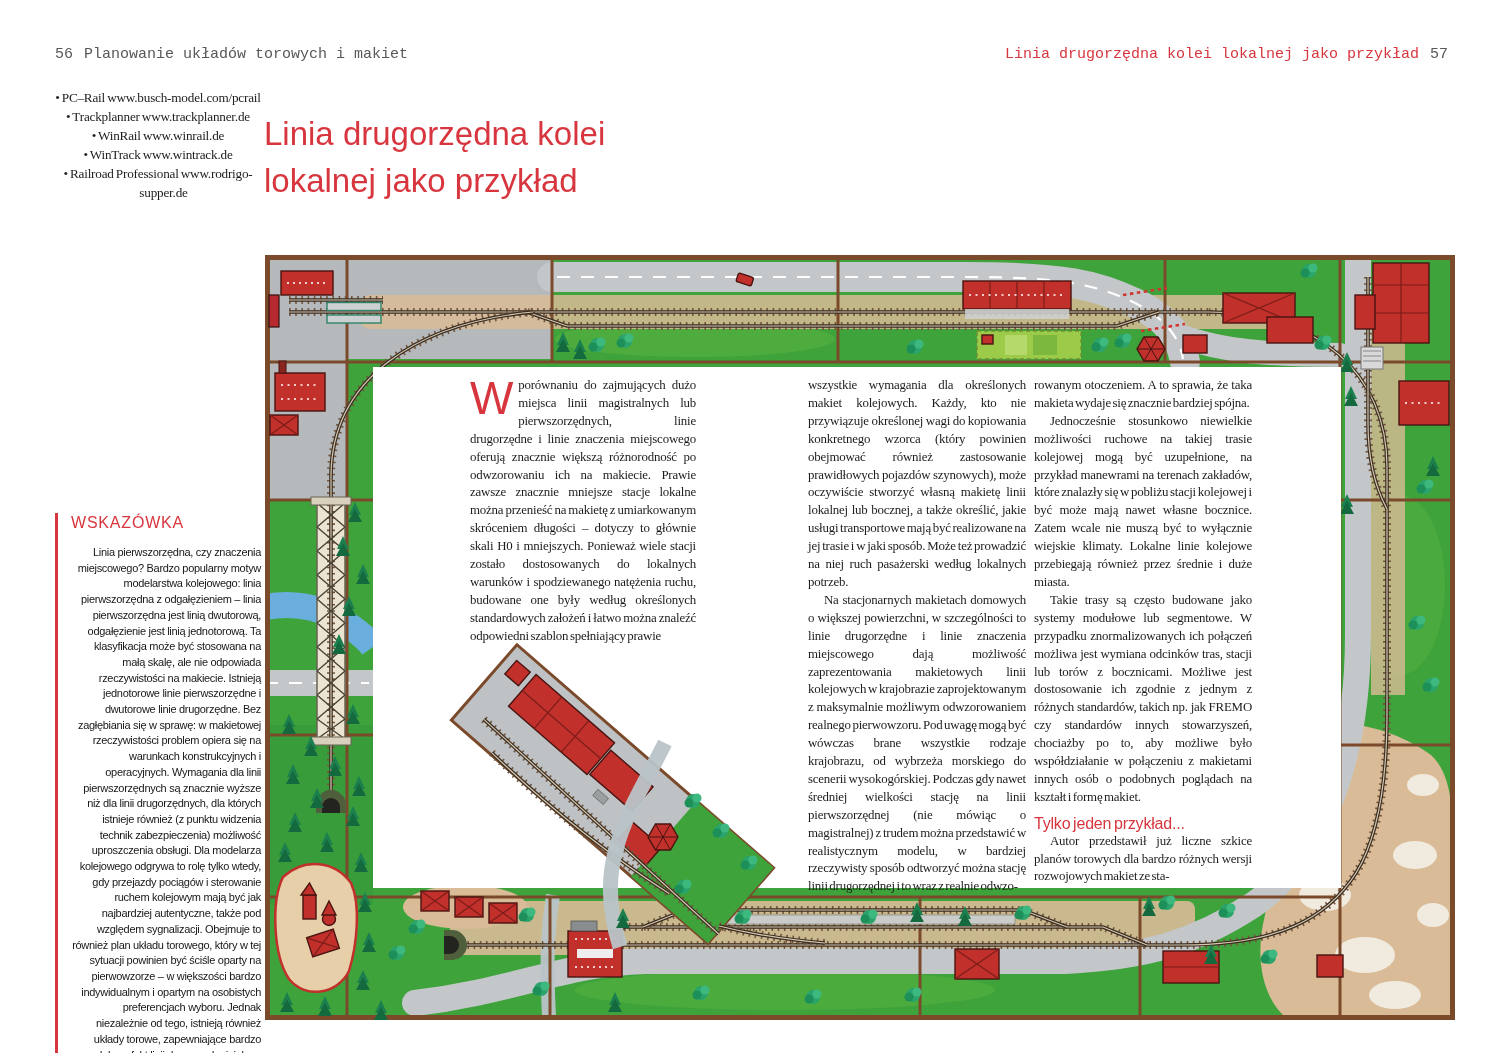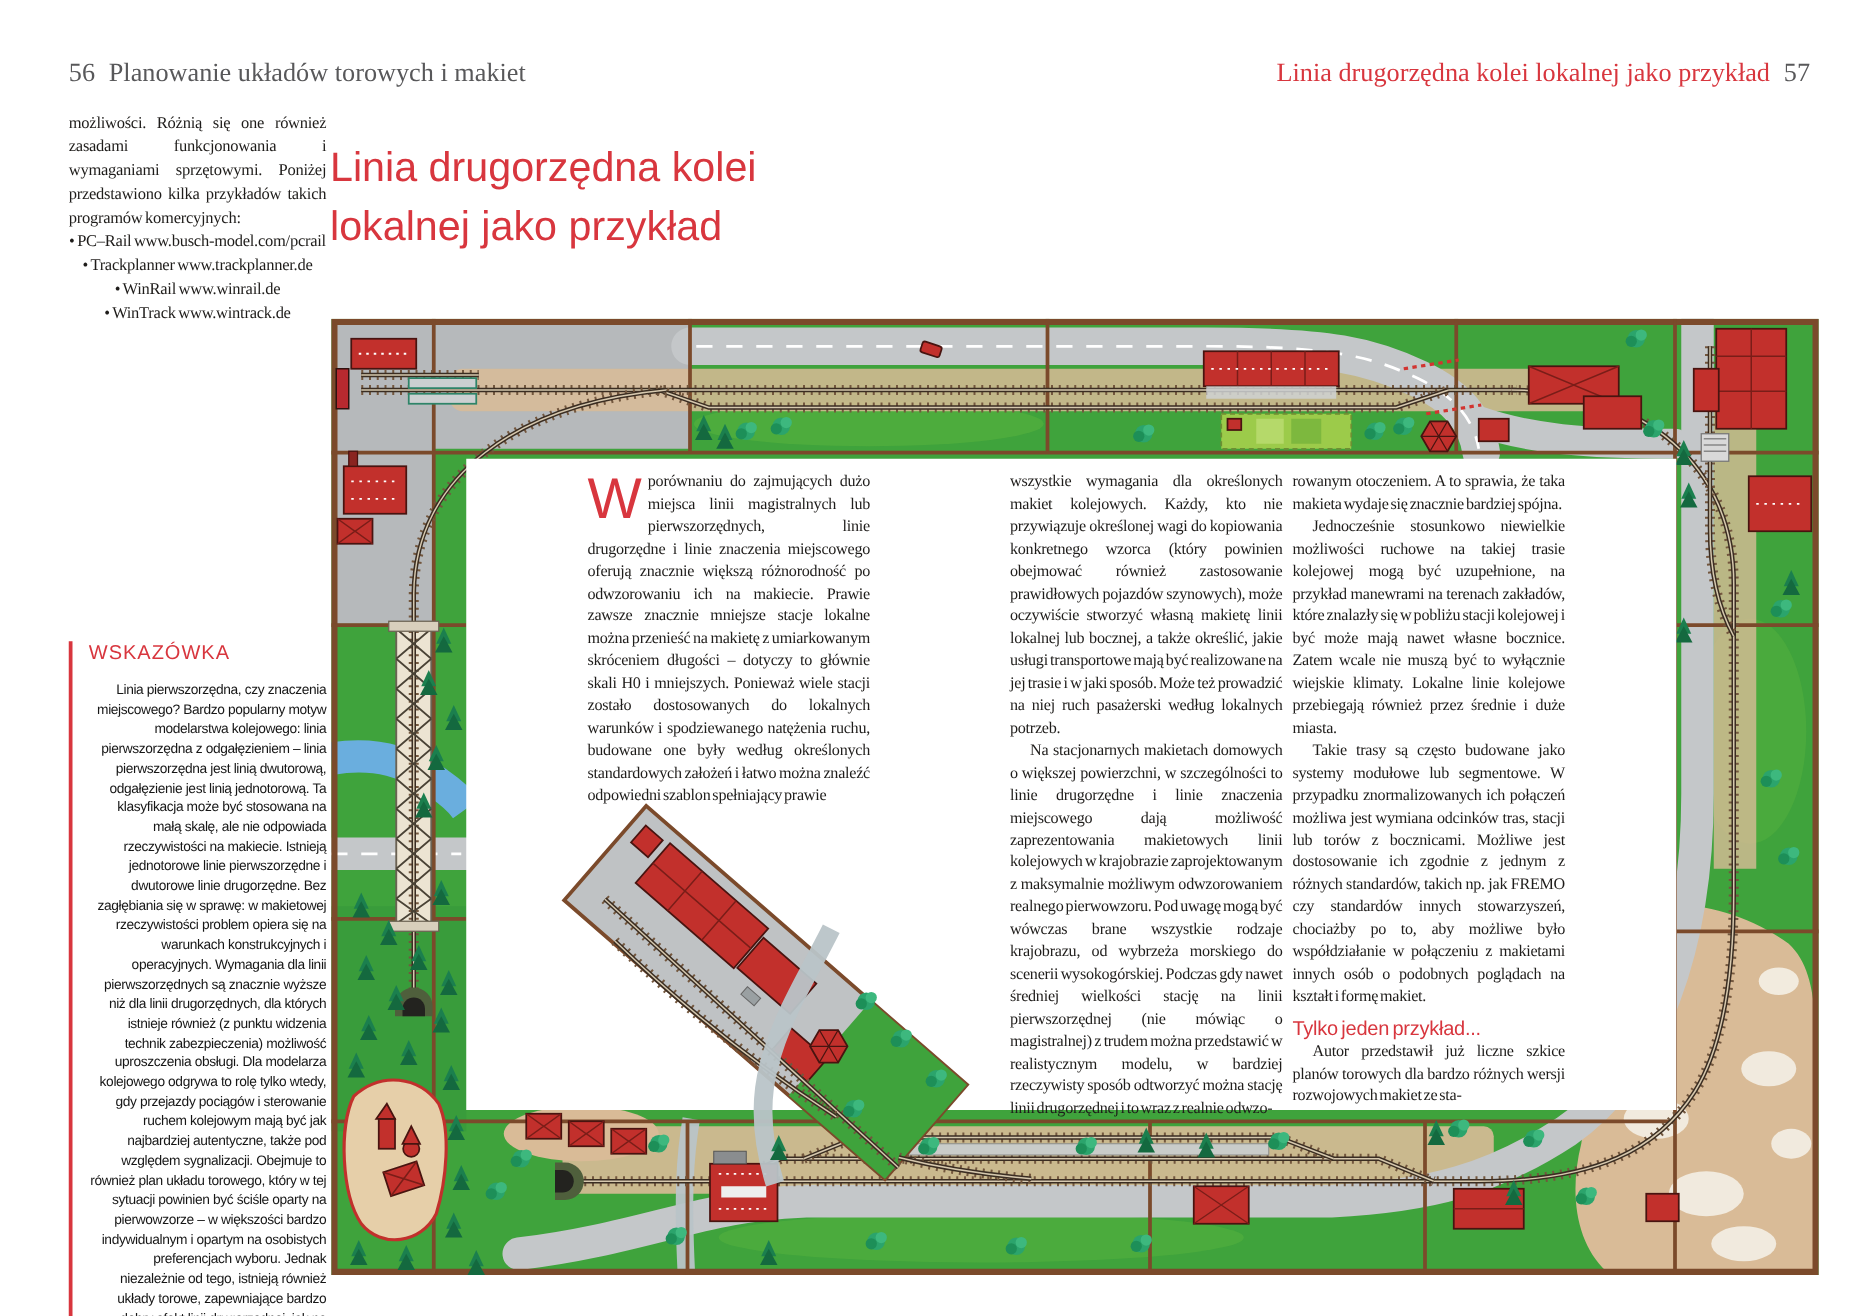--- a/index.html
+++ b/index.html
@@ -5,21 +5,21 @@
   :root{
     --accent-red:#d8363e; --header-gray:#58585a; --body-text:#1e1c1a;
     --plan-grass:#3fa33c; --plan-road:#c4c7c9; --plan-urban:#b6b9bb;
     --plan-building-red:#c2302c; --plan-sand:#d9bb97; --plan-river:#6aaede;
     --plan-board-line:#7b4a2b; --plan-track-dark:#3a2d22;
   }
   html,body{margin:0;padding:0}
   body{width:1500px;height:1053px;position:relative;background:#fff;overflow:hidden;
        font-family:"Liberation Serif",serif;color:var(--body-text)}
   
-  .hdr{position:absolute;top:46px;font-family:Liberation Serif, serif;font-size:21px;white-space:nowrap}
+  .hdr{position:absolute;top:46px;font-family:Liberation Mono, monospace;font-size:15px;white-space:nowrap}
   .hdr-left{left:55px;color:var(--header-gray)}
   .hdr-left .num{margin-right:11px}
   .hdr-right{right:52px}
   .hdr-right .ttl{color:var(--accent-red);margin-right:11px}
   .hdr-right .num{color:var(--header-gray)}
   
   .intro{position:absolute;left:55px;top:88px;width:206px;font-size:13.2px;line-height:19px;
          text-align:justify;letter-spacing:-0.2px;word-spacing:-1px}
   .intro p{margin:0 0 0 0}
   .intro ul{margin:0;padding:0;list-style:none}
@@ -67,26 +67,26 @@
 <body>
 
 <div class="hdr hdr-left">
   <span class="num">56</span><span>Planowanie układów torowych i makiet</span>
 </div>
 <div class="hdr hdr-right">
   <span class="ttl">Linia drugorzędna kolei lokalnej jako przykład</span><span class="num">57</span>
 </div>
 
 <div class="intro">
-  <p>możliwości. Różnią się one również zasadami funkcjonowania i wymaganiami sprzętowymi. Poniżej przedstawiono kilka przykładów takich programów komercyjnych:</p>
   <ul>
     <li>PC–Rail www.busch-model.com/pcrail</li>
     <li>Trackplanner www.trackplanner.de</li>
     <li>WinRail www.winrail.de</li>
     <li>WinTrack www.wintrack.de</li>
+    <li>Railroad Professional www.rodrigo-supper.de</li>
   </ul>
 </div>
 
 <h1 class="title">Linia drugorzędna kolei lokalnej jako przykład</h1>
 
 <svg class="plan" viewBox="0 0 1190 765" aria-hidden="true">
   <defs>
     <g id="tree">
         <circle r="7" fill="#2ba46c"></circle>
         <circle cx="-4" cy="2" r="4.5" fill="#1d8f58"></circle>

